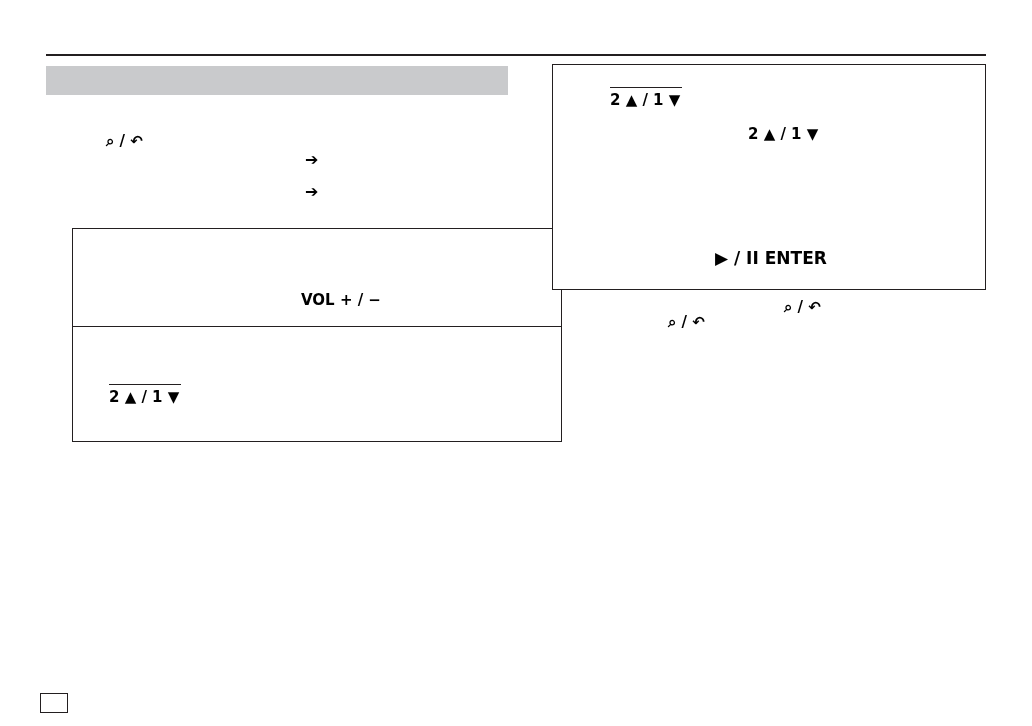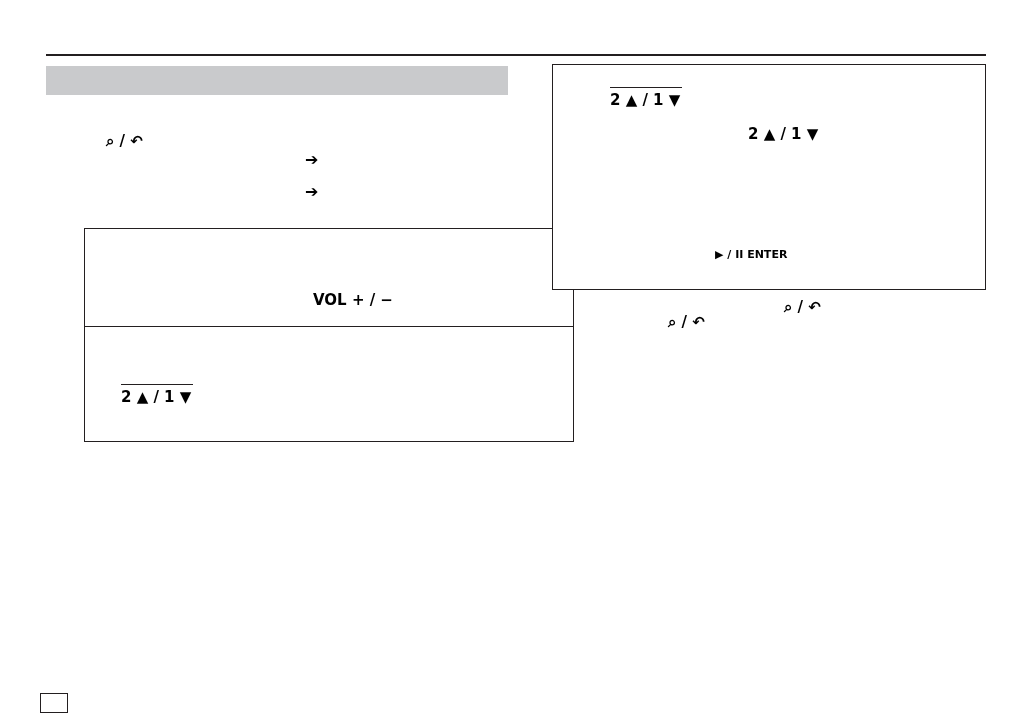--- a/index.html
+++ b/index.html
@@ -65,21 +65,21 @@
     left: 305px;
     top: 184px;
     font-family: "DejaVu Sans", sans-serif;
     font-size: 16px;
     font-weight: bold;
     line-height: 16px;
   }
   
   .note-box {
     position: absolute;
-    left: 84px;
+    left: 72px;
     width: 490px;
     border: 1.5px solid #231f20;
     box-sizing: border-box;
     background: #ffffff;
   }
   .note-box-1 {
     top: 228px;
     height: 99px;
   }
   .note-box-2 {
@@ -138,21 +138,21 @@
     font-family: "DejaVu Sans", sans-serif;
     font-size: 15px;
     font-weight: bold;
     white-space: nowrap;
   }
   .r-enter {
     position: absolute;
     left: 162px;
     top: 183px;
     font-family: "DejaVu Sans", sans-serif;
-    font-size: 11px;
+    font-size: 17px;
     font-weight: bold;
     white-space: nowrap;
   }
   .r-search-1 {
     position: absolute;
     left: 784px;
     top: 298px;
     font-family: "DejaVu Sans", sans-serif;
     font-size: 15px;
     font-weight: bold;

